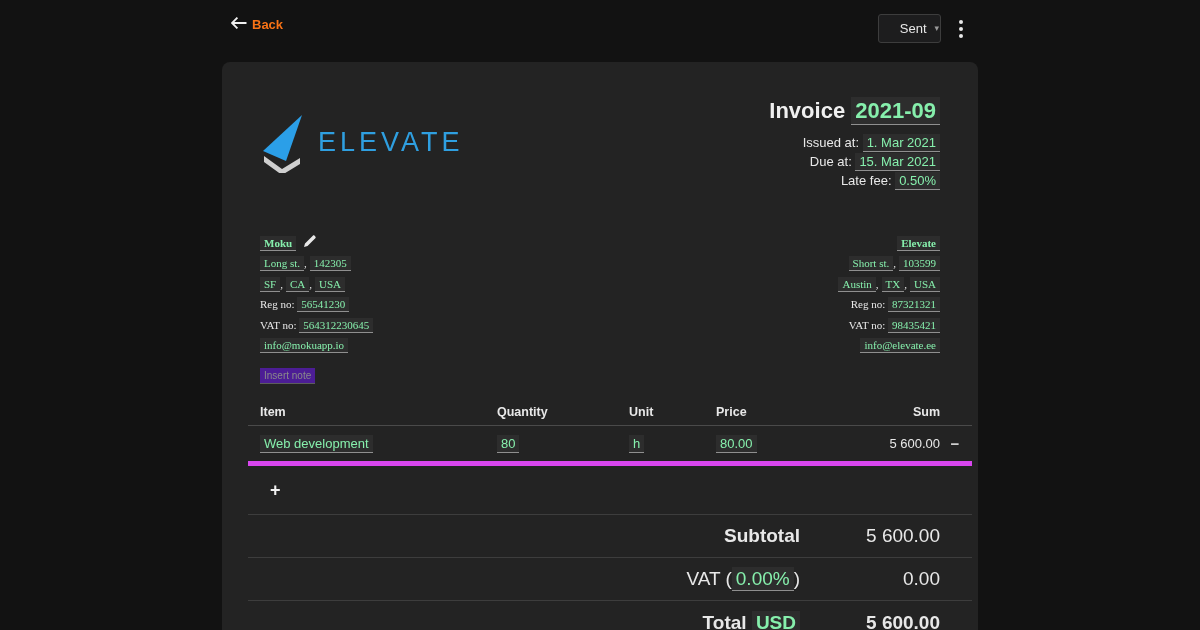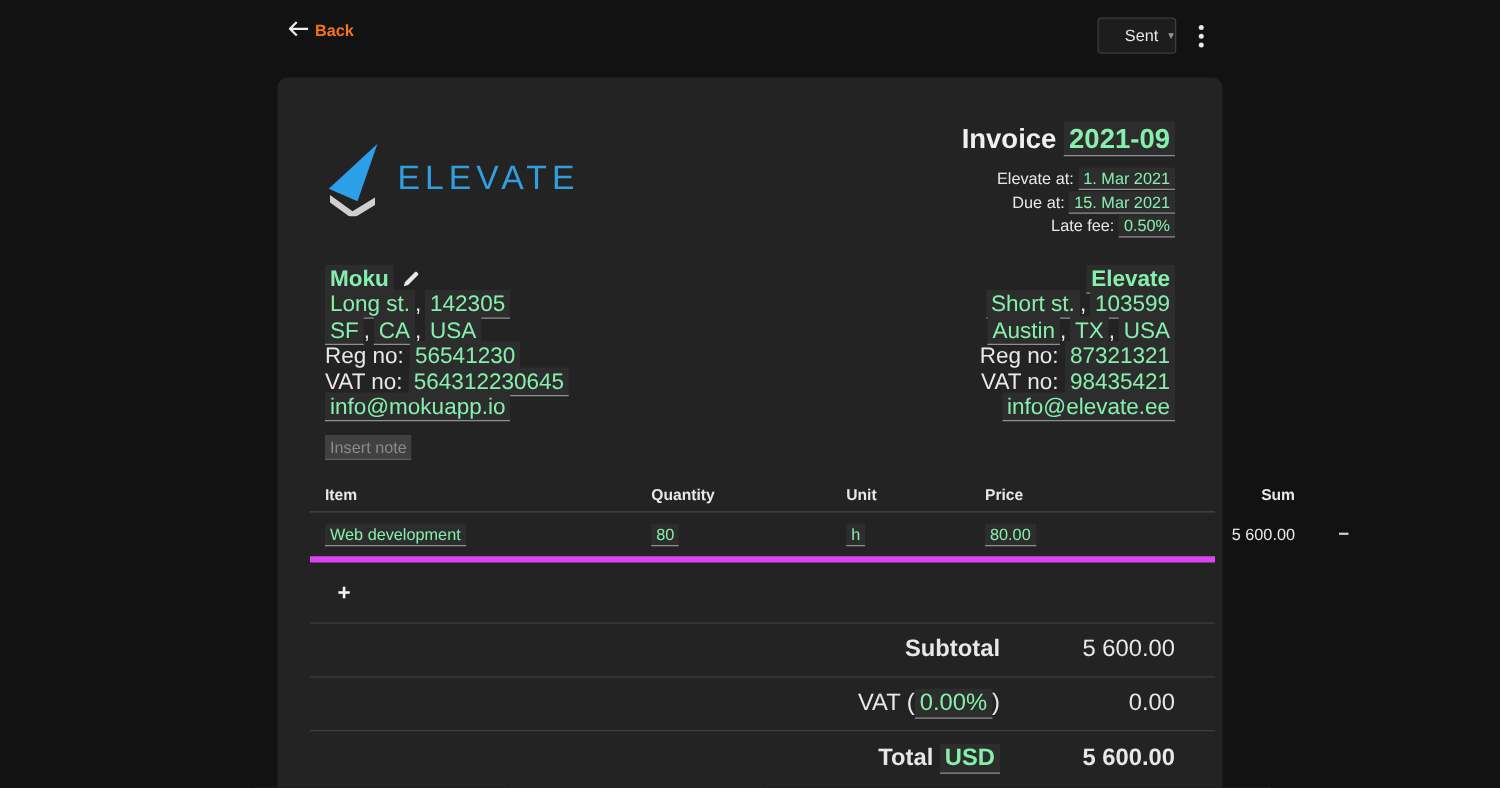--- a/index.html
+++ b/index.html
@@ -46,40 +46,40 @@
   .invoice-title { font-size:22px; font-weight:600; color:#f0f0f0; }
   .invoice-meta { margin-top:9px; font-size:13px; line-height:19px; }
   .invoice-meta .meta-line { white-space:nowrap; }
   
   .fld {
     background:#2d2d2d; border-bottom:1px solid #8f8f8f;
     padding:1px 4px; color:#86efac; cursor:text; white-space:nowrap;
   }
   .fld.b { font-weight:bold; }
   
-  .addresses { display:flex; justify-content:space-between; margin-top:24px;
-    font-size:18px; }
+  .addresses { display:flex; justify-content:space-between; margin-top:44px;
+    font-size:11px;font-family:Liberation Serif, serif; }
   .addr { line-height:19.4px; }
   .addr.right { text-align:right; }
   .addr .line { margin-bottom:1px; white-space:nowrap; }
   .sep { margin-right:3px; }
   .pencil { margin-left:7px; cursor:pointer; }
   .pencil svg { display:inline-block; vertical-align:-1px; }
   .note-btn {
     display:inline-block; margin-top:12px;
-    font-size:13px; color:#8a8a8a;
-    background:#404040; border-bottom:1px solid #5d5d5d;
+    font-size:10px; color:#8a8a8a;
+    background:#4c1d95; border-bottom:1px solid #5d5d5d;
     padding:2px 4px; cursor:pointer;
   }
   
   .items { margin:14px -32px 0 -12px; }
   .tr {
     display:grid;
     grid-template-columns:237px 132px 87px 110px 114px 30px;
-    align-items:center; padding-left:12px;gap:24px;
+    align-items:center; padding-left:12px;
   }
   .tr.head { height:28px; border-bottom:1px solid #4a4a4a;
     font-size:12.5px; font-weight:bold; }
   .tr.item-row { height:40px; border-bottom:5px solid #d946ef; font-size:13px; }
   .tr .num { text-align:right; }
   .cell { white-space:nowrap; }
   .minus-btn { text-align:center; color:#d8d8d8; font-size:15px; font-weight:bold;
     cursor:pointer; line-height:1; }
   .add-row { height:49px; border-bottom:1px solid #3d3d3d;
     display:flex; align-items:center; padding-left:22px; }
@@ -132,21 +132,21 @@
       <span class="wordmark">ELEVATE</span>
     </div>
 
     <div class="invoice-head">
       <div class="invoice-title">
         <span>Invoice</span>
         <span class="fld">2021-09</span>
       </div>
       <div class="invoice-meta">
         <div class="meta-line">
-          <span>Elevate at:</span>
+          <span>Issued at:</span>
           <span class="fld">1. Mar 2021</span>
         </div>
         <div class="meta-line">
           <span>Due at:</span>
           <span class="fld">15. Mar 2021</span>
         </div>
         <div class="meta-line">
           <span>Late fee:</span>
           <span class="fld">0.50%</span>
         </div>

